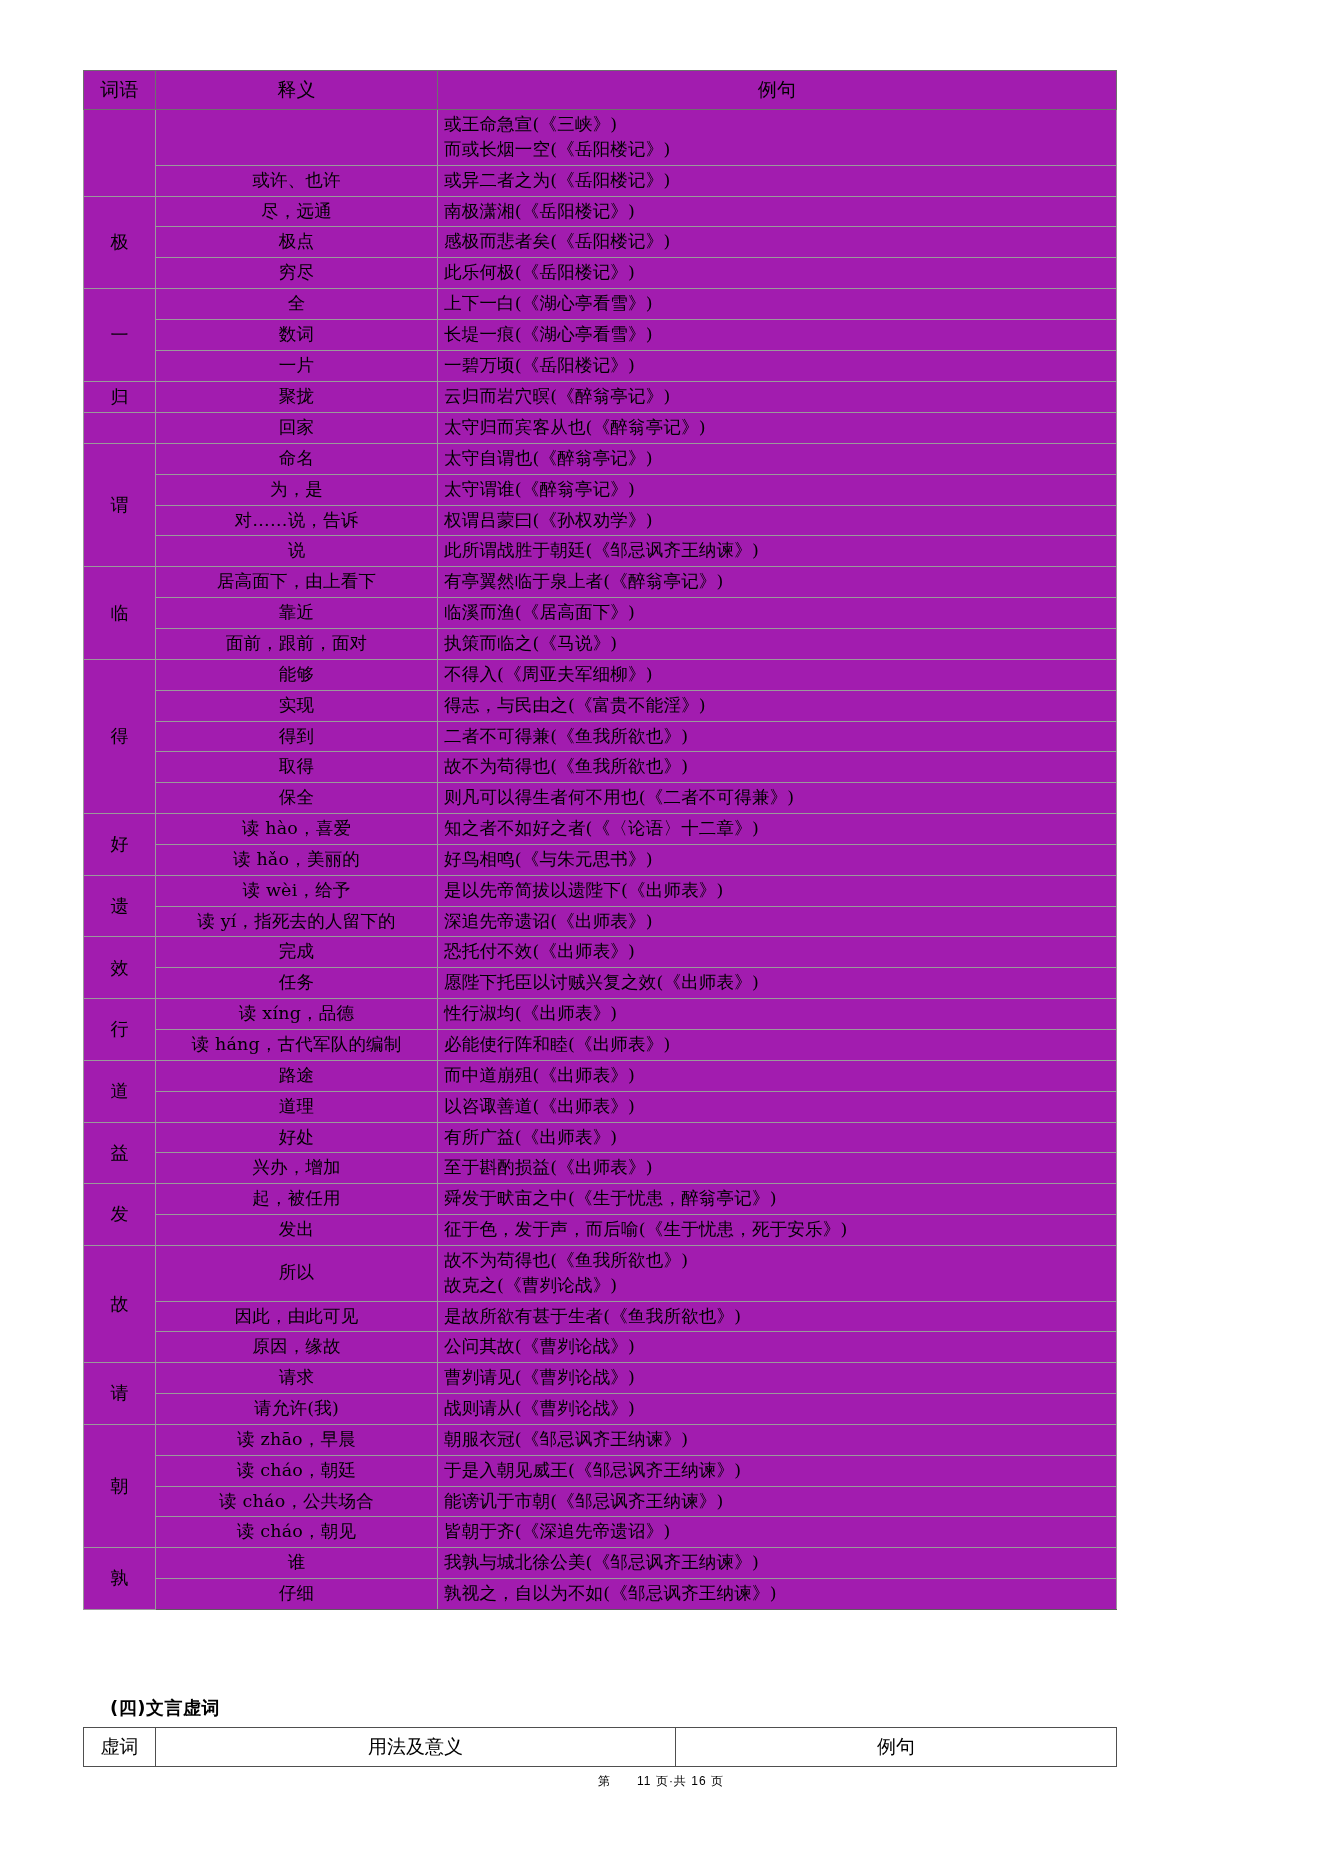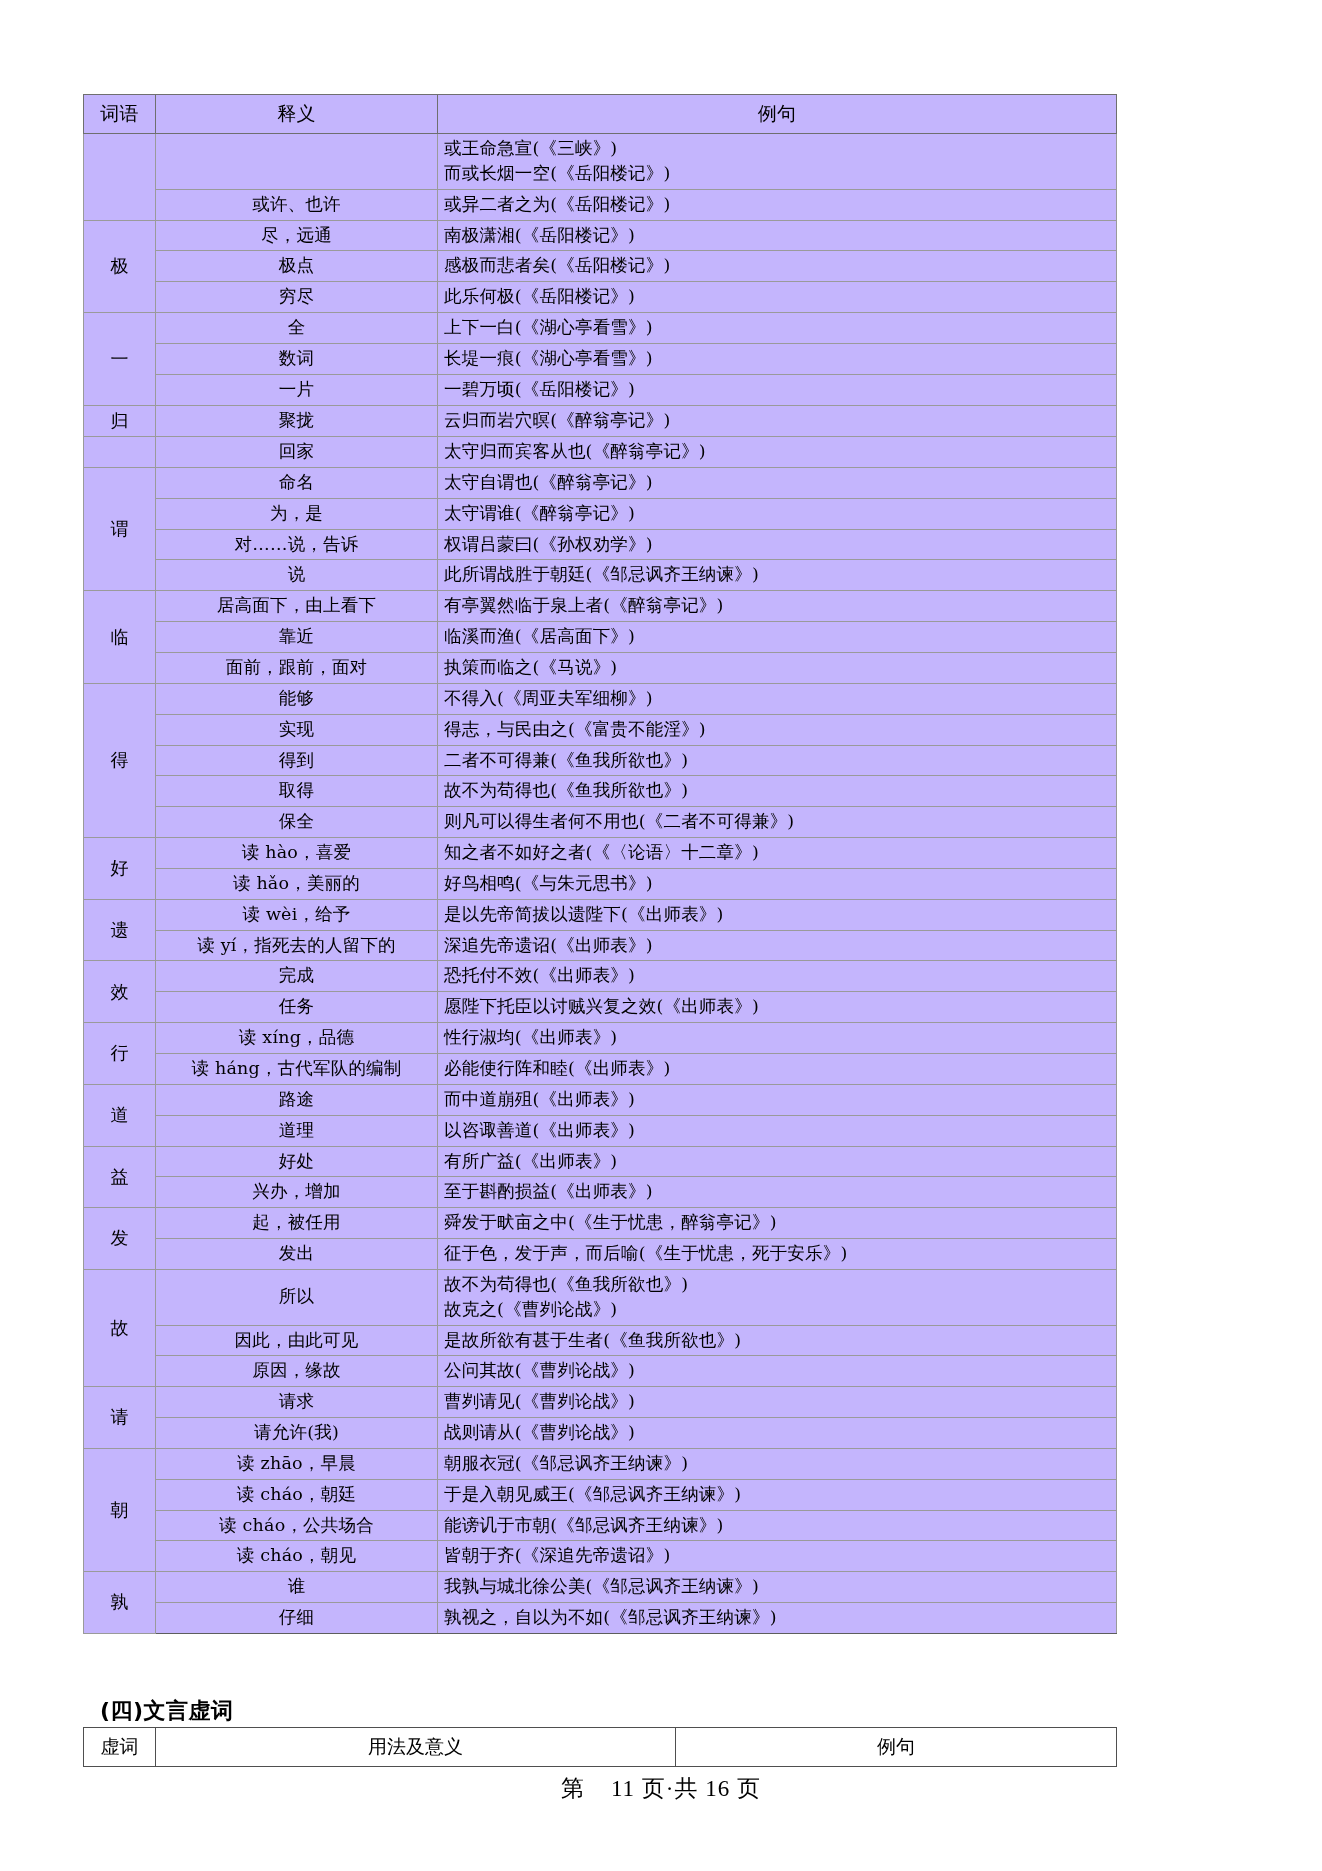--- a/index.html
+++ b/index.html
@@ -24,22 +24,21 @@
   .main-table-wrap {
     position: absolute;
     left: 83px;
     top: 70px;
     width: 1033px;
   }
   table.vocab {
     border-collapse: collapse;
     table-layout: fixed;
     width: 1033px;
-    background: #c4b5fd;
-    margin-top: 24px;
+    background: #a21caf;
   }
   table.vocab col.c-word  { width: 72px; }
   table.vocab col.c-def   { width: 282px; }
   table.vocab col.c-ex    { width: 679px; }
 
   table.vocab th, table.vocab td {
     border: 1px solid #9a9a9a;
     padding: 2px 6px 3px 6px;
     font-size: 17.5px;
     line-height: 1.42;
@@ -68,23 +67,23 @@
   }
   table.vocab td.ex .exline {
     display: block;
   }
   .grp-top   { border-top: 1.8px solid #5d5d5d !important; }
   .grp-left  { border-left: 1.8px solid #5d5d5d !important; }
   .outer-b   { border-bottom: 1.8px solid #5d5d5d !important; }
 
   .section-heading {
     position: absolute;
-    left: 100px;
+    left: 110px;
     top: 1696px;
-    font-size: 22px;
+    font-size: 18px;
     font-weight: bold;
     font-family: "DejaVu Sans", "Liberation Sans", sans-serif;
     letter-spacing: 0.5px;
     color: #000;
   }
   .sub-table-wrap {
     position: absolute;
     left: 83px;
     top: 1727px;
     width: 1033px;
@@ -105,22 +104,22 @@
     padding: 6px;
     font-family: "DejaVu Serif", "Liberation Serif", serif;
     margin-top: 24px;
   }
   .page-footer {
     position: absolute;
     left: 0;
     top: 1773px;
     width: 1322px;
     text-align: center;
-    font-size: 23px;
-    font-family: Liberation Serif, serif;
+    font-size: 12px;
+    font-family: Liberation Sans, sans-serif;
     letter-spacing: 1px;
   }
   .page-footer .gap { display: inline-block; width: 26px; }
   .watermark {
     position: absolute;
     right: 66px;
     top: 1800px;
     font-size: 31px;
     font-weight: bold;
     font-family: "DejaVu Sans", "Liberation Sans", sans-serif;

